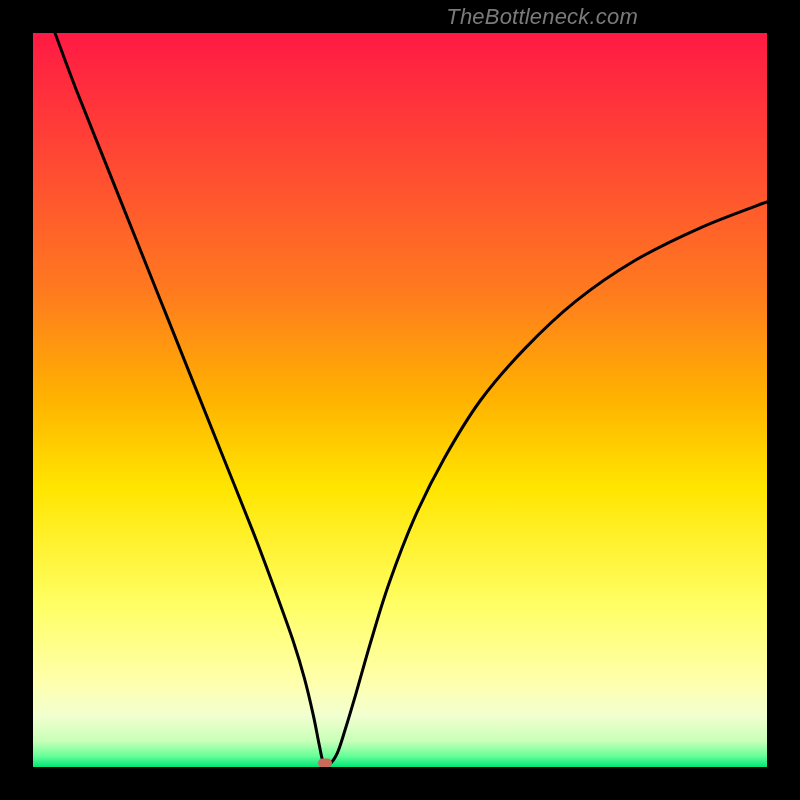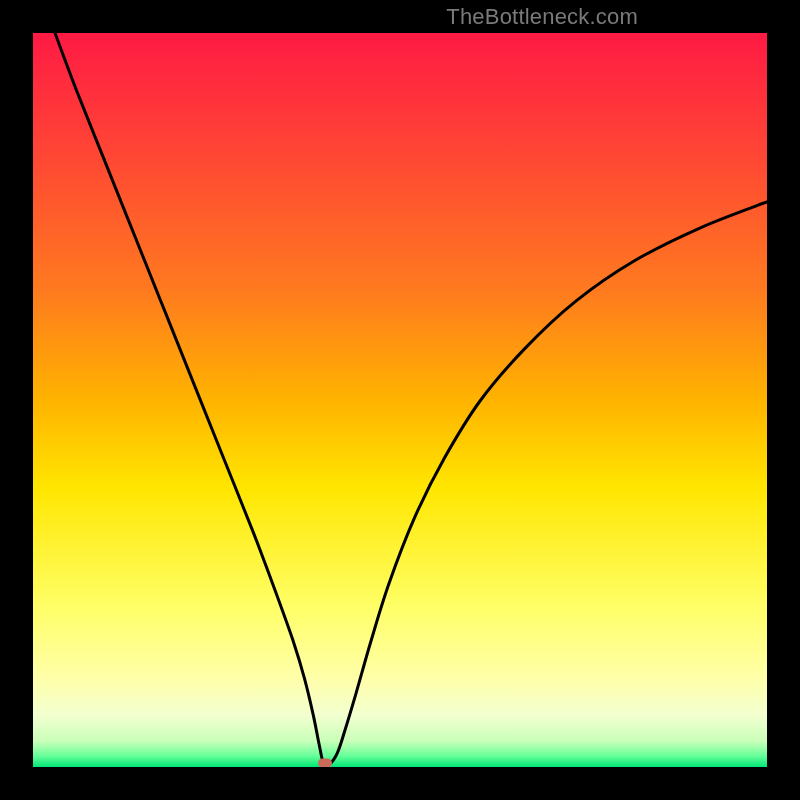--- a/index.html
+++ b/index.html
@@ -11,20 +11,21 @@
     font-family: Arial, sans-serif;
     overflow: hidden;
   }
   .frame {
     position: absolute;
     top: 0;
     left: 0;
     width: 648px;
     height: 800px;
     background: #000;
+    font-style: italic;
   }
   .plot-area {
     position: absolute;
     top: 33px;
     left: 33px;
     width: 734px;
     height: 734px;
     overflow: hidden;
   }
   .gradient-bg {

